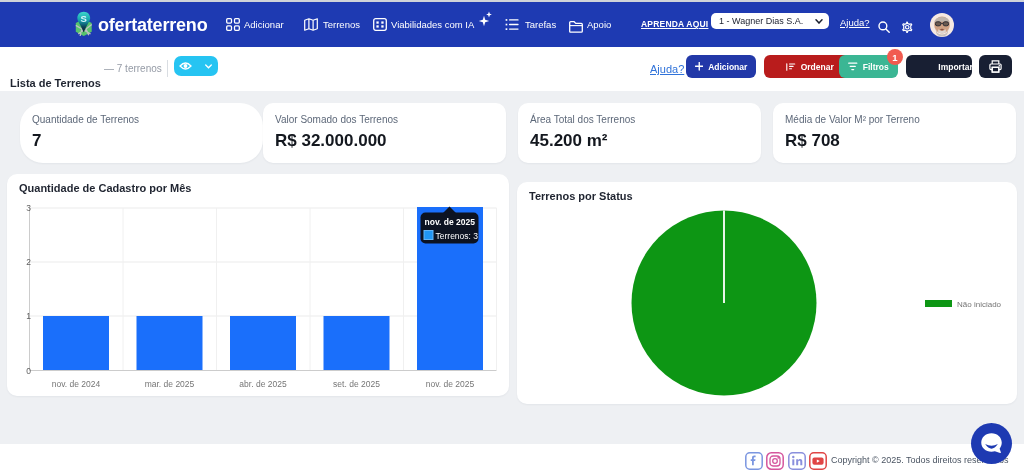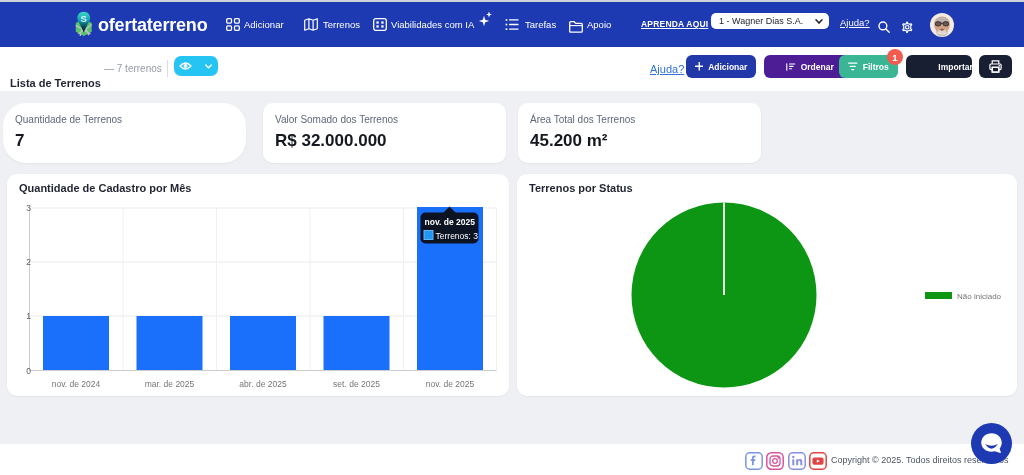--- a/index.html
+++ b/index.html
@@ -131,21 +131,21 @@
           <circle cx="7" cy="5.5" r="2.1" fill="#fff"></circle>
         </svg>
         <svg width="7" height="5" viewBox="0 0 8 5">
           <path d="M0.8 0.8 L4 4 L7.2 0.8" fill="none" stroke="#fff" stroke-width="1.5" stroke-linecap="round"></path>
         </svg>
       </div>
   <span class="abs" style="left:650px; top:16px; color:#2f72d9; font-size:11px; text-decoration:underline;">Ajuda?</span>
   <div class="abs btn" style="left:686px; width:70px; background:#2238a8; top:8px;" id="b-add"><svg width="8.5" height="8.5" viewBox="0 0 10 10">
           <path d="M5 0.5 V9.5 M0.5 5 H9.5" stroke="#fff" stroke-width="1.6" stroke-linecap="round"></path>
         </svg>Adicionar</div>
-  <div class="abs btn" style="left:764px; width:92px; background:#4c1d95; top:8px;" id="b-ord"><svg width="9.5" height="8" viewBox="0 0 12 10">
+  <div class="abs btn" style="left:764px; width:92px; background:#b91c1c; top:8px;" id="b-ord"><svg width="9.5" height="8" viewBox="0 0 12 10">
           <g stroke="#fff" stroke-width="1.4" stroke-linecap="round">
             <line x1="1" y1="1" x2="1" y2="9"></line>
             <line x1="4.5" y1="1.2" x2="11" y2="1.2"></line>
             <line x1="4.5" y1="4.2" x2="9" y2="4.2"></line>
             <line x1="4.5" y1="7.2" x2="7" y2="7.2"></line>
           </g>
         </svg>Ordenar</div>
   <div class="abs btn" style="left:839px; width:59px; background:#3bb694; top:8px;" id="b-fil"><svg width="9.5" height="9" viewBox="0 0 11 10">
           <g stroke="#fff" stroke-width="1.4" stroke-linecap="round">
             <line x1="0.8" y1="1.2" x2="10.2" y2="1.2"></line>
@@ -164,31 +164,35 @@
           <g fill="none" stroke="#fff" stroke-width="1.2">
             <path d="M3.2 4 V0.9 H9.8 V4"></path>
             <rect x="0.9" y="4" width="11.2" height="5.6" rx="1"></rect>
             <rect x="3.2" y="7.3" width="6.6" height="4.8" fill="#181f33"></rect>
             <rect x="3.2" y="7.3" width="6.6" height="4.8"></rect>
           </g>
           <circle cx="10.3" cy="5.7" r="0.8" fill="#fff"></circle>
         </svg>
       </div>
 </div>
-<div class="abs card" style="left:3px;border-radius:23px;">
+<div class="abs card" style="left:20px;border-radius:23px;">
       <div class="lbl">Quantidade de Terrenos</div>
       <div class="val">7</div>
     </div>
 <div class="abs card" style="left:263px;">
       <div class="lbl">Valor Somado dos Terrenos</div>
       <div class="val">R$ 32.000.000</div>
     </div>
 <div class="abs card" style="left:518px;">
       <div class="lbl">Área Total dos Terrenos</div>
       <div class="val">45.200 m²</div>
+    </div>
+<div class="abs card" style="left:773px;">
+      <div class="lbl">Média de Valor M² por Terreno</div>
+      <div class="val">R$ 708</div>
     </div>
 <div class="abs chart-card" style="left:7px; width:502px;">
   <div class="chart-title">Quantidade de Cadastro por Mês</div>
   <svg width="502" height="222" style="position:absolute; left:0; top:0;">
     <line x1="22.5" y1="34" x2="489.5" y2="34" stroke="#ebebeb" stroke-width="1"></line>
     <line x1="22.5" y1="88" x2="489.5" y2="88" stroke="#ebebeb" stroke-width="1"></line>
     <line x1="22.5" y1="142" x2="489.5" y2="142" stroke="#ebebeb" stroke-width="1"></line>
     <line x1="116" y1="34" x2="116" y2="196" stroke="#f0f0f0" stroke-width="1"></line>
     <line x1="209.5" y1="34" x2="209.5" y2="196" stroke="#f0f0f0" stroke-width="1"></line>
     <line x1="303" y1="34" x2="303" y2="196" stroke="#f0f0f0" stroke-width="1"></line>
@@ -212,21 +216,21 @@
     <text x="443" y="212.5" font-size="8.5" fill="#757575" text-anchor="middle">nov. de 2025</text>
     <g>
       <path d="M435.5 39.5 L442.5 32.5 L449.5 39.5 Z" fill="#0c1322"></path>
       <rect x="413.5" y="38.5" width="58" height="31" rx="5" fill="#0c1322"></rect>
       <text x="417.5" y="51" font-size="8.5" font-weight="bold" fill="#ffffff">nov. de 2025</text>
       <rect x="417" y="56.5" width="9" height="9" fill="#2196f3" stroke="#64b5f6" stroke-width="1"></rect>
       <text x="428.5" y="64.5" font-size="8.5" fill="#ffffff">Terrenos: 3</text>
     </g>
   </svg>
 </div>
-<div class="abs chart-card" style="left:517px; width:500px;">
+<div class="abs chart-card" style="left:517px; width:500px;margin-top:8px;">
   <div class="chart-title">Terrenos por Status</div>
   <svg width="500" height="222" style="position:absolute; left:0; top:0;">
     <circle cx="207" cy="121" r="92.5" fill="#0d9614"></circle>
     <line x1="207" y1="121" x2="207" y2="28.5" stroke="#fff" stroke-width="1.8"></line>
     <rect x="408" y="118" width="27" height="7" fill="#0d9614"></rect>
     <text x="440" y="124.5" font-size="8" fill="#757575">Não iniciado</text>
   </svg>
 </div>
 <div class="abs footer"></div>
 <div class="abs" style="left:745px; top:452px;" id="ic-fb"><svg width="18" height="18" viewBox="0 0 18 18">

